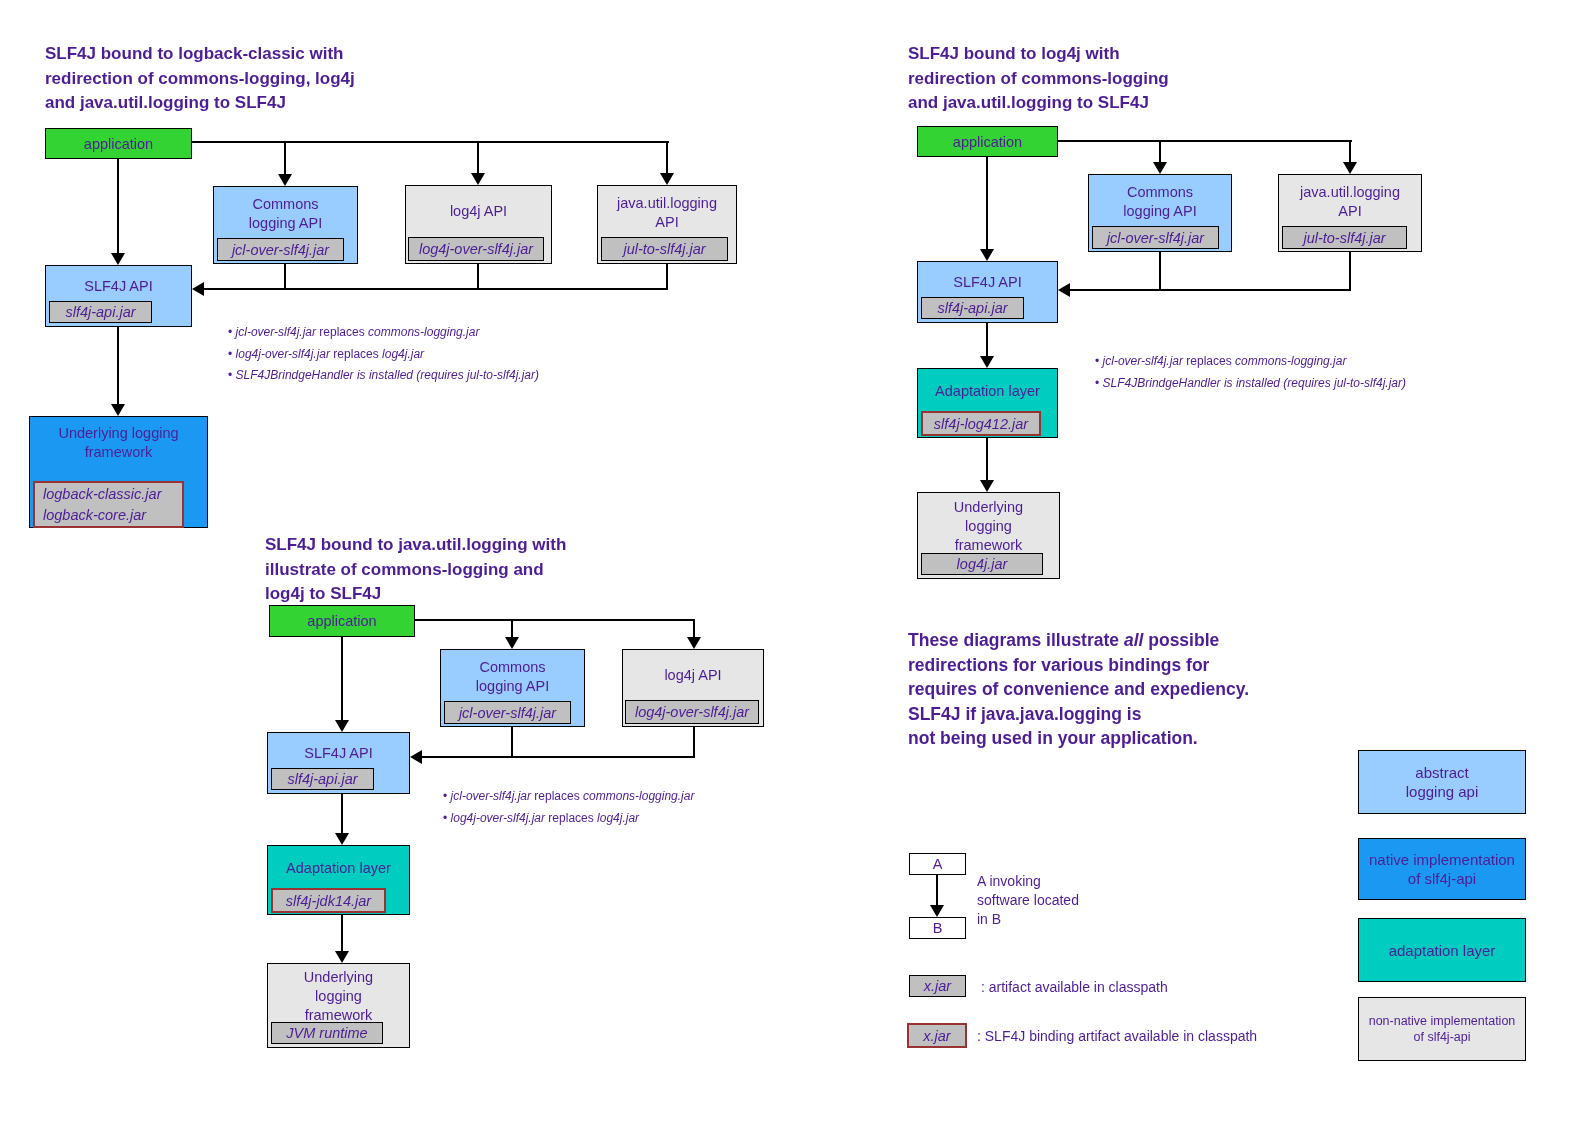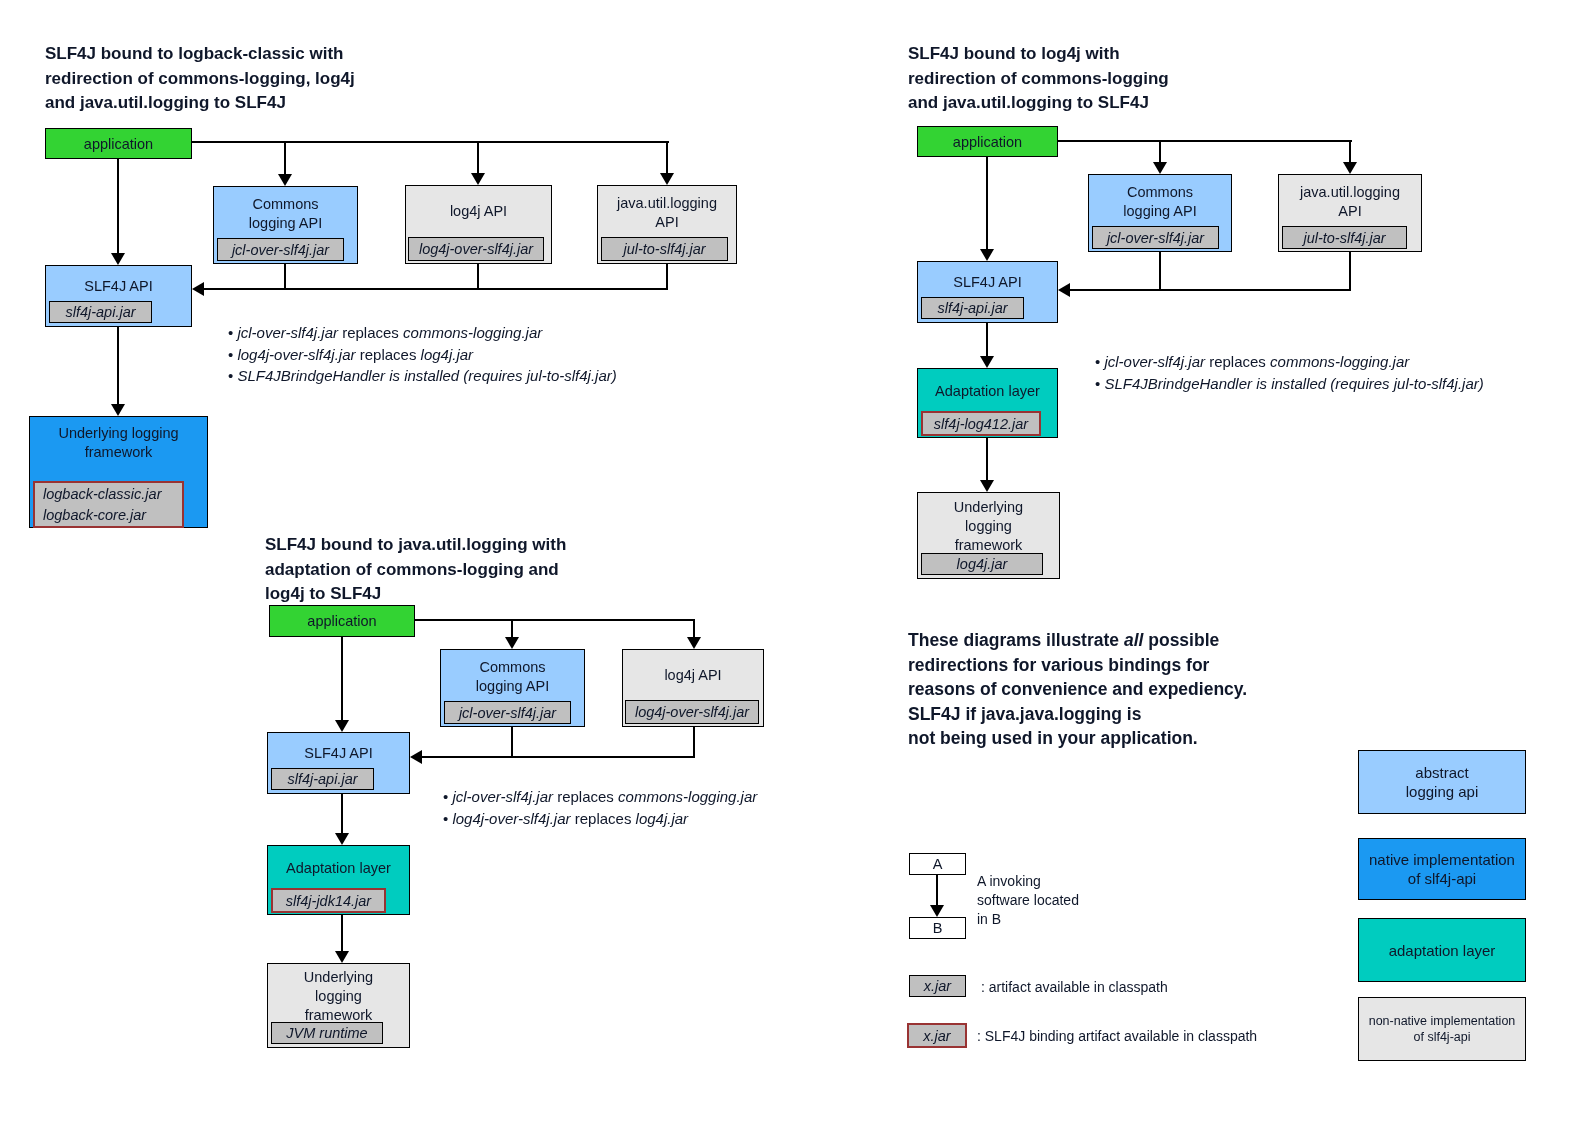--- a/index.html
+++ b/index.html
@@ -1,34 +1,34 @@
 <!DOCTYPE html>
 <html><head>
 <meta charset="utf-8">
 <style>
   html,body{margin:0;padding:0;background:#fff;}
   .page{position:relative;width:1587px;height:1123px;background:#ffffff;overflow:hidden;
-        font-family:"Liberation Sans","DejaVu Sans",sans-serif;color:#0f172a;}
+        font-family:"Liberation Sans","DejaVu Sans",sans-serif;color:#4c1d95;}
   .box{position:absolute;box-sizing:border-box;border:1px solid #000;text-align:center;}
   .ctr{display:flex;align-items:center;justify-content:center;font-size:14.5px;}
   .lbl{font-size:14.5px;line-height:19px;}
   .lbl span{display:block;}
   .jar{position:absolute;box-sizing:border-box;background:#c0c0c0;border:1px solid #000;
        font-style:italic;font-size:14.5px;display:flex;align-items:center;justify-content:center;
        white-space:nowrap;}
   .jar.bind{border:2px solid #993333;}
   .jar2{flex-direction:column;align-items:flex-start;padding-left:8px;line-height:21px;}
   .vl{position:absolute;width:2px;background:#000;}
   .hl{position:absolute;height:2px;background:#000;}
   .ad{position:absolute;width:0;height:0;border-left:7px solid transparent;
       border-right:7px solid transparent;border-top:12px solid #000;}
   .al{position:absolute;width:0;height:0;border-top:7px solid transparent;
       border-bottom:7px solid transparent;border-right:12px solid #000;}
   .title{position:absolute;font-weight:bold;font-size:17px;line-height:24.5px;white-space:nowrap;}
-  .bl{position:absolute;font-size:15px;line-height:21.5px;white-space:nowrap;}
+  .bl{position:absolute;font-size:12px;line-height:21.5px;white-space:nowrap;}
   .it{font-style:italic;}
   .para{position:absolute;font-weight:bold;font-size:17.5px;line-height:24.5px;white-space:nowrap;}
   .cap{position:absolute;font-size:14px;line-height:19px;white-space:nowrap;}
   .cap span{display:block;}
   .lg{position:absolute;left:1358px;width:168px;box-sizing:border-box;border:1px solid #000;
       display:flex;flex-direction:column;align-items:center;justify-content:center;
       font-size:15px;line-height:19px;text-align:center;}
   .c-green{background:#33d333;}
   .c-lblue{background:#99ccff;}
   .c-blue{background:#1b99f2;}
@@ -179,21 +179,21 @@
   <div class="vl" style="left:1349px;top:252px;height:39px"></div>
   <div class="hl" style="left:1070px;top:289px;width:281px"></div>
   <div class="al" style="left:1058px;top:283px"></div>
   <div class="vl" style="left:986px;top:323px;height:33px"></div>
   <div class="ad" style="left:980px;top:356px"></div>
   <div class="vl" style="left:986px;top:438px;height:42px"></div>
   <div class="ad" style="left:980px;top:480px"></div>
 
   <div class="title" style="left:265px;top:533px">
     <div>SLF4J bound to java.util.logging with</div>
-    <div>adaptation of commons-logging and</div>
+    <div>illustrate of commons-logging and</div>
     <div>log4j to SLF4J</div>
   </div>
 
   <div class="box c-green ctr" style="left:269px;top:605px;width:146px;height:32px">
     <span>application</span>
   </div>
 
   <div class="box c-lblue" style="left:440px;top:649px;width:145px;height:78px">
     <div class="lbl" style="padding-top:8px">
       <span>Commons</span>
@@ -249,21 +249,21 @@
   <div class="hl" style="left:422px;top:756px;width:273px"></div>
   <div class="al" style="left:410px;top:750px"></div>
   <div class="vl" style="left:341px;top:794px;height:39px"></div>
   <div class="ad" style="left:335px;top:833px"></div>
   <div class="vl" style="left:341px;top:915px;height:36px"></div>
   <div class="ad" style="left:335px;top:951px"></div>
 
   <div class="para" style="left:908px;top:628px">
     <div><span>These diagrams illustrate </span><span class="it">all</span><span> possible</span></div>
     <div>redirections for various bindings for</div>
-    <div>reasons of convenience and expediency.</div>
+    <div>requires of convenience and expediency.</div>
     <div>SLF4J if java.java.logging is</div>
     <div>not being used in your application.</div>
   </div>
 
   <div class="box ctr" style="left:909px;top:853px;width:57px;height:22px;background:#fff">
     <span>A</span>
   </div>
   <div class="vl" style="left:936px;top:875px;height:30px"></div>
   <div class="ad" style="left:930px;top:905px"></div>
   <div class="box ctr" style="left:909px;top:917px;width:57px;height:22px;background:#fff">

